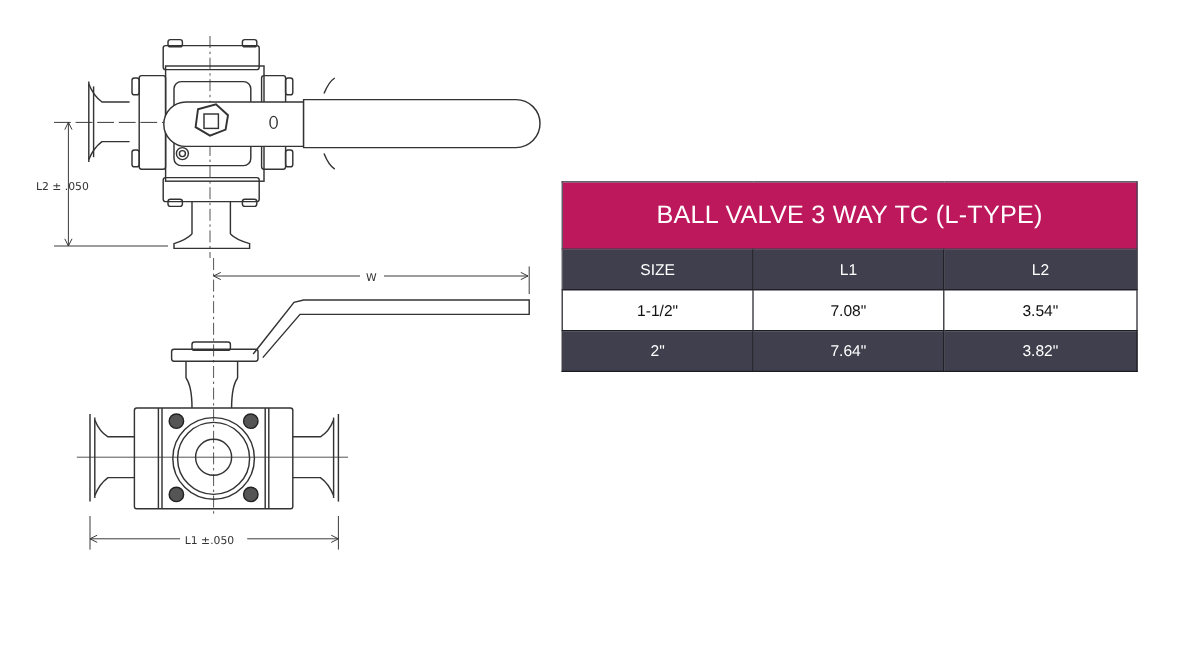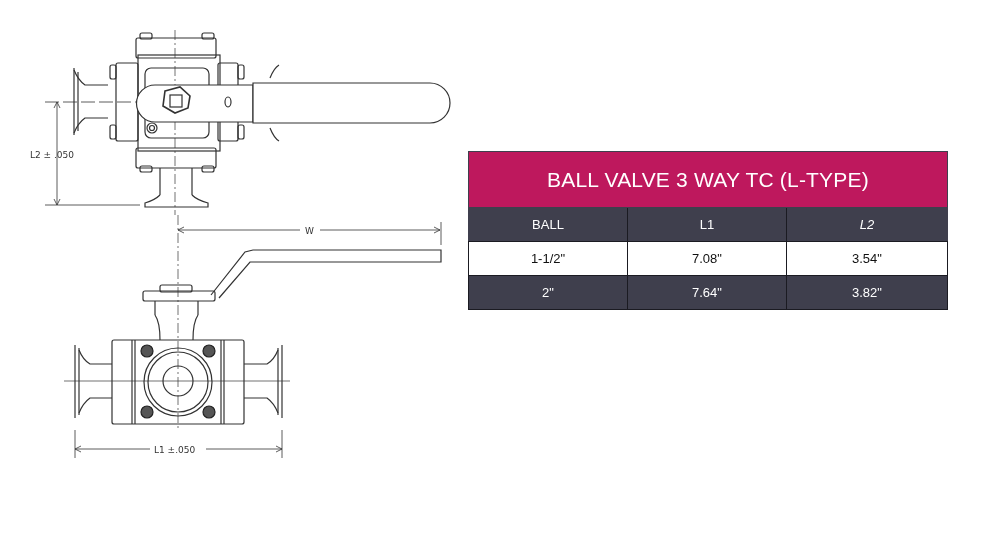--- a/index.html
+++ b/index.html
@@ -11,21 +11,21 @@
     font-family:"Liberation Sans", "DejaVu Sans", sans-serif;
   }
   #spec-table th.title {
     background:#be185d; color:#ffffff; height:55px; font-weight:normal;
     font-size:21px; letter-spacing:0.2px; padding:0; text-align:center;
     border:1px solid #3f3f4d;
   }
   #spec-table td { height:33px; padding:0; text-align:center; font-size:13px; border:1px solid #1b1b22; }
   #spec-table tr.hdr td { background:#3f3f4d; color:#ffffff; border-top:none; }
   #spec-table tr.hdr td:first-child { border-left:1px solid #3f3f4d; }
-  #spec-table tr.hdr td:last-child { border-right:1px solid #3f3f4d;font-style:italic; }
+  #spec-table tr.hdr td:last-child { border-right:1px solid #3f3f4d; }
   #spec-table tr.light td { background:#ffffff; color:#111111; }
   #spec-table tr.dark td { background:#3f3f4d; color:#ffffff; }
   .dim-text { font-family:"DejaVu Sans", sans-serif; font-size:9px; fill:#333; }
 </style>
 </head>
 <body>
 
 <svg id="drawing" viewBox="0 0 470 542" xmlns="http://www.w3.org/2000/svg">
   <g stroke="#333" fill="none" stroke-width="1.2">
 
@@ -128,21 +128,21 @@
   <colgroup>
       <col style="width:159px">
       <col style="width:159px">
       <col style="width:161px">
     </colgroup>
   <tbody>
       <tr>
     <th colspan="3" class="title">BALL VALVE 3 WAY TC (L-TYPE)</th>
   </tr>
   <tr class="hdr">
-    <td>BALL</td>
+    <td>SIZE</td>
     <td>L1</td>
     <td>L2</td>
   </tr>
   <tr class="light">
     <td>1-1/2"</td>
     <td>7.08"</td>
     <td>3.54"</td>
   </tr>
   <tr class="dark">
     <td>2"</td>

